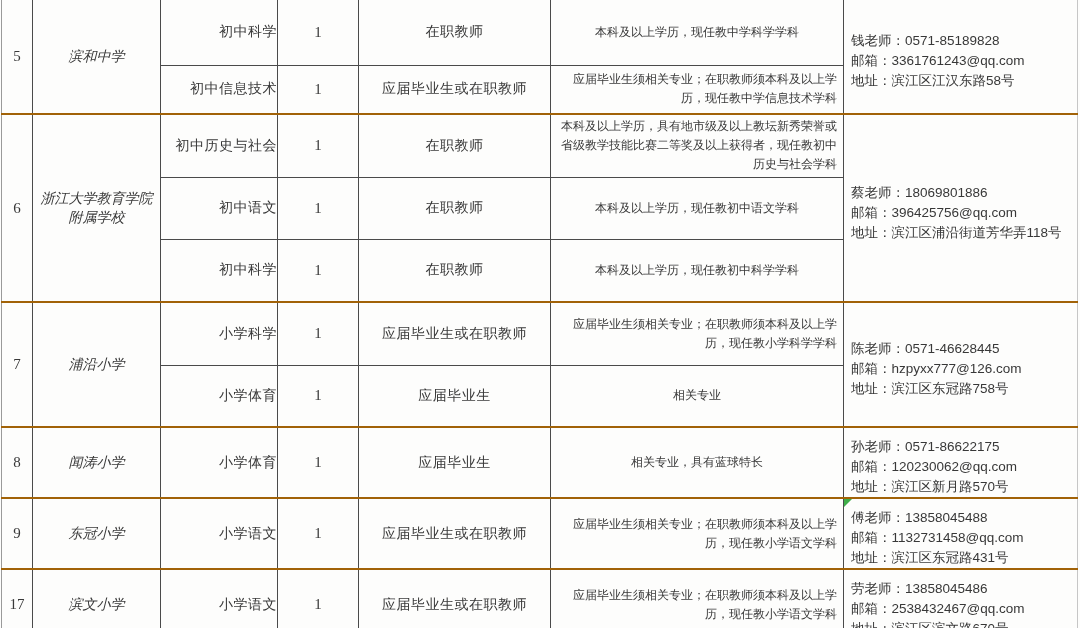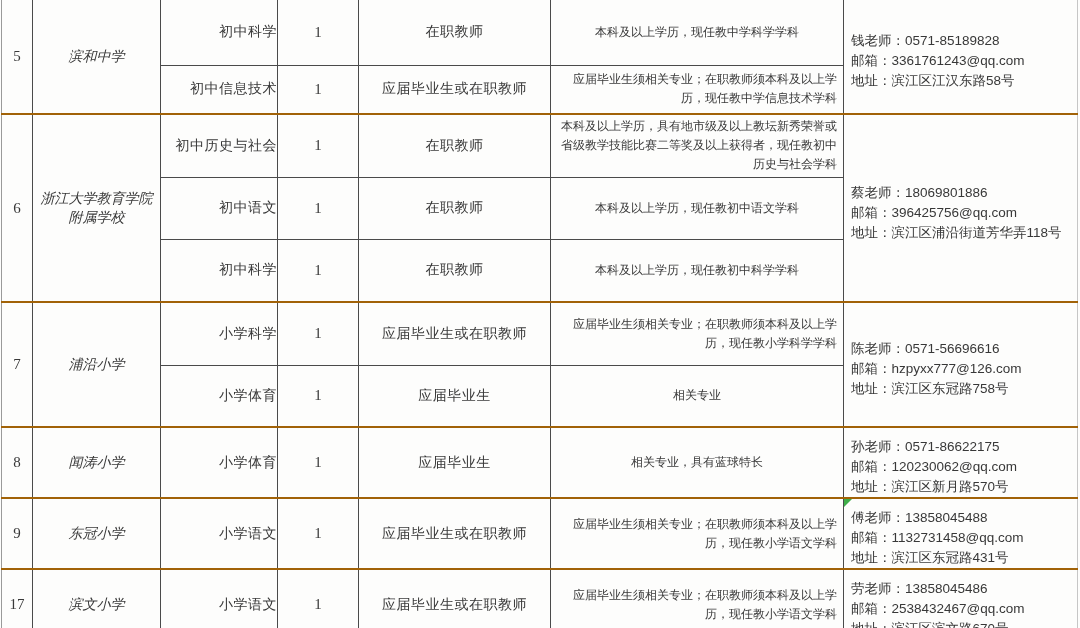--- a/index.html
+++ b/index.html
@@ -98,21 +98,21 @@
           <td class="req">本科及以上学历，现任教初中科学学科</td>
         </tr>
         <tr class="group-start" style="height: 63px;">
           <td class="num" rowspan="2">7</td>
           <td class="school" rowspan="2">浦沿小学</td>
           <td class="subject">小学科学</td>
           <td class="count">1</td>
           <td class="type">应届毕业生或在职教师</td>
           <td class="req wrap">应届毕业生须相关专业；在职教师须本科及以上学历，现任教小学科学学科</td>
           <td class="contact" rowspan="2">
-            <div>陈老师：0571-56696616</div>
+            <div>陈老师：0571-46628445</div>
             <div>邮箱：hzpyxx777@126.com</div>
             <div>地址：滨江区东冠路758号</div>
           </td>
         </tr>
         <tr style="height: 62px;">
           <td class="subject">小学体育</td>
           <td class="count">1</td>
           <td class="type">应届毕业生</td>
           <td class="req">相关专业</td>
         </tr>

